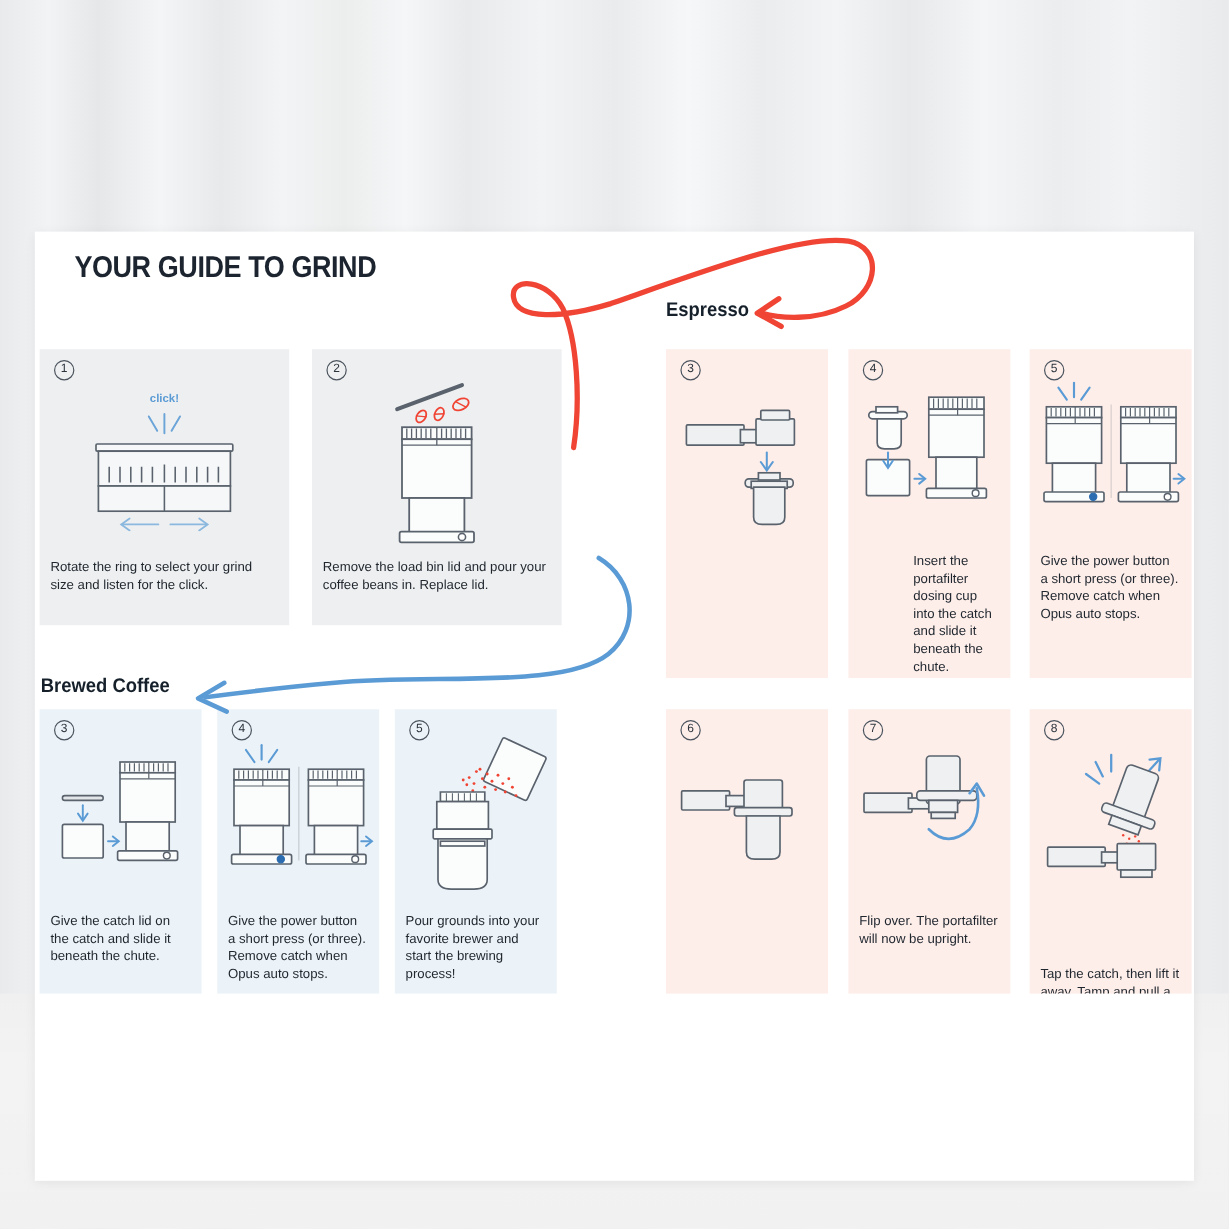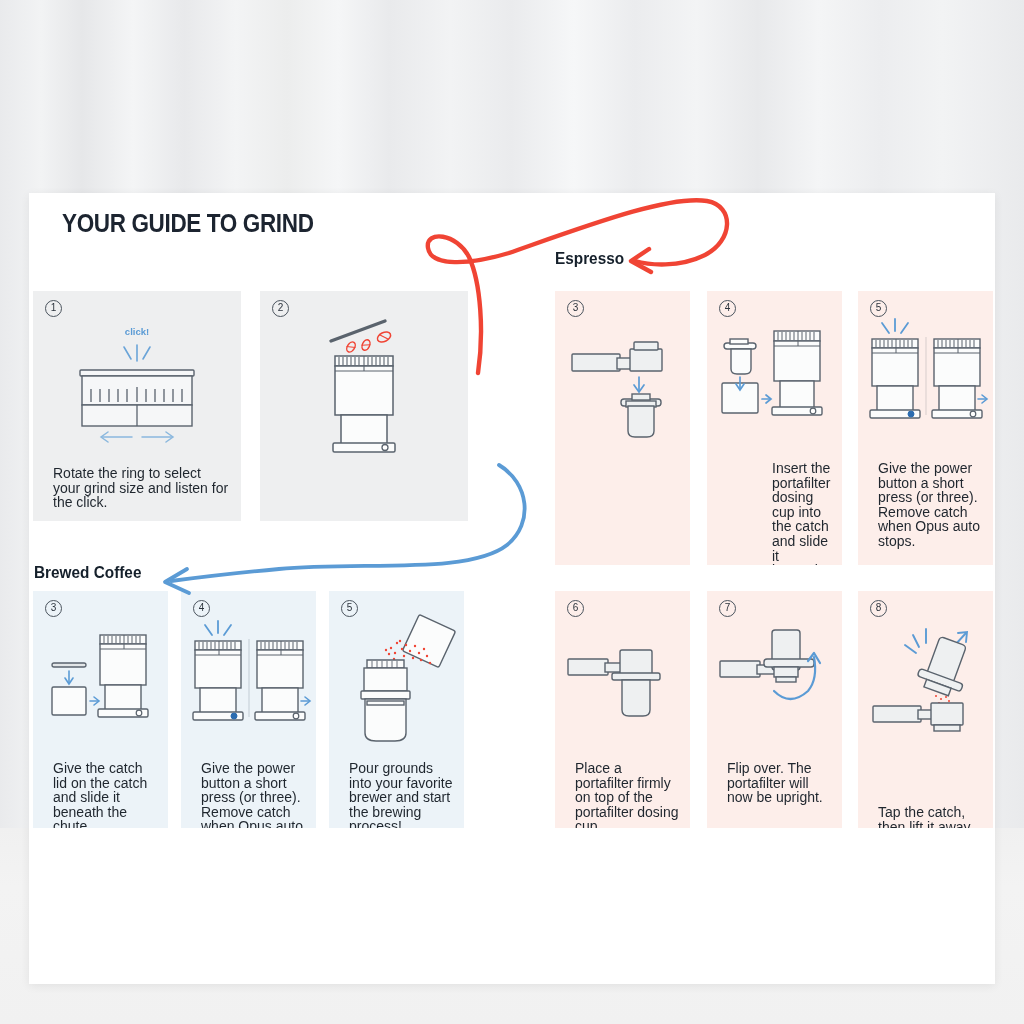--- a/index.html
+++ b/index.html
@@ -69,22 +69,22 @@
     font-size: 10px; line-height: 14px;
     text-align: center; color: #2b333c;
   }
   .card .art {
     position: absolute; left: 0; right: 0; top: 22px;
     height: 140px;
     text-align: center;
   }
   .card .art svg { display: block; margin: 0 auto; }
   .card .cap {
-    position: absolute; left: 20px; right: 10px;
-    font-size: 14px; line-height: 14.6px;
+    position: absolute; left: 9px; right: 10px;
+    font-size: 11px; line-height: 14.6px;
     color: #1f262e;
   }
 
   .card.grey { background: #eeeff0; }
   .card.pink { background: #fdeeea; }
   .card.blue { background: #ecf3f8; }
 
   
   .doodles { position: absolute; left: 0; top: 0; width: 966px; height: 637px; pointer-events: none; }
 </style>
@@ -173,20 +173,21 @@
             <line x1="83" y1="44" x2="83" y2="52"></line>
           <line x1="87" y1="44" x2="87" y2="52"></line>
             <line x1="91" y1="44" x2="91" y2="52"></line>
           <line x1="95" y1="44" x2="95" y2="52"></line>
             <line x1="99" y1="44" x2="99" y2="52"></line>
           <line x1="46" y1="58" x2="104" y2="58"></line>
         </g>
         <circle cx="96" cy="134.5" r="3" fill="#fff" stroke="#5a636d" stroke-width="1.3"></circle>
       </svg>
     </div>
+    <div class="cap" style="top:175px;">Remove the load bin lid and pour your coffee beans in. Replace lid.</div>
   </div>
 
   <div class="card blue" style="left:4px; top:398px; width:135px; height:237px;">
     <div class="num">3</div>
     <div class="art">
       <svg width="125" height="130" viewBox="0 0 125 130">
         <g fill="#fbfcfc" stroke="#5a636d" stroke-width="1.4">
           <rect x="62" y="22" width="46" height="9"></rect>
           <rect x="62" y="31" width="46" height="41"></rect>
           <rect x="67" y="72" width="36" height="26"></rect>
@@ -455,21 +456,20 @@
       <svg width="125" height="130" viewBox="0 0 125 130">
         <g fill="#eef0f1" stroke="#5a636d" stroke-width="1.4">
           <rect x="8" y="46" width="40" height="16" rx="1"></rect>
           <rect x="45" y="50" width="18" height="9"></rect>
           <rect x="60" y="37" width="32" height="25" rx="2"></rect>
           <rect x="52" y="60" width="48" height="7" rx="2"></rect>
           <path d="M62 67 L62 97 Q62 103 69 103 L83 103 Q90 103 90 97 L90 67 Z"></path>
         </g>
       </svg>
     </div>
-    <div class="cap" style="top:170px;">Place a portafilter firmly on top of the portafilter dosing cup.</div>
   </div>
 
   <div class="card pink" style="left:678px; top:398px; width:135px; height:237px;">
     <div class="num">7</div>
     <div class="art">
       <svg width="125" height="130" viewBox="0 0 125 130">
         <g fill="#eef0f1" stroke="#5a636d" stroke-width="1.4">
           <rect x="8" y="48" width="40" height="16" rx="1"></rect>
           <rect x="45" y="52" width="18" height="9"></rect>
           <rect x="60" y="17" width="28" height="40" rx="3"></rect>

